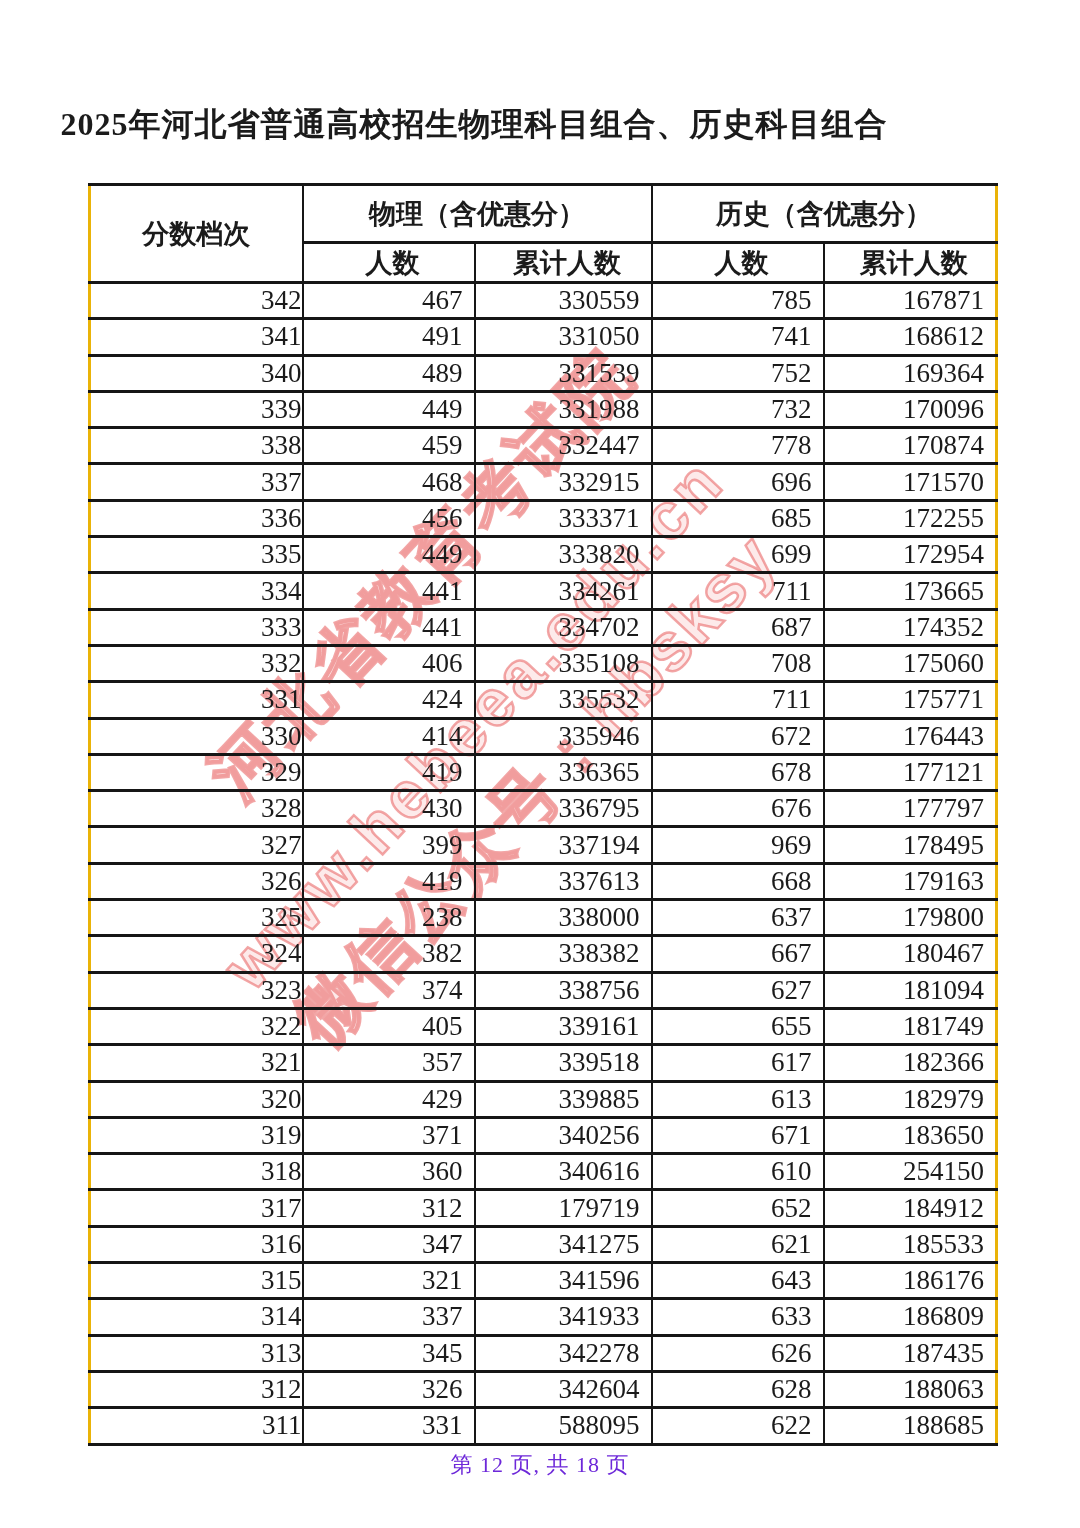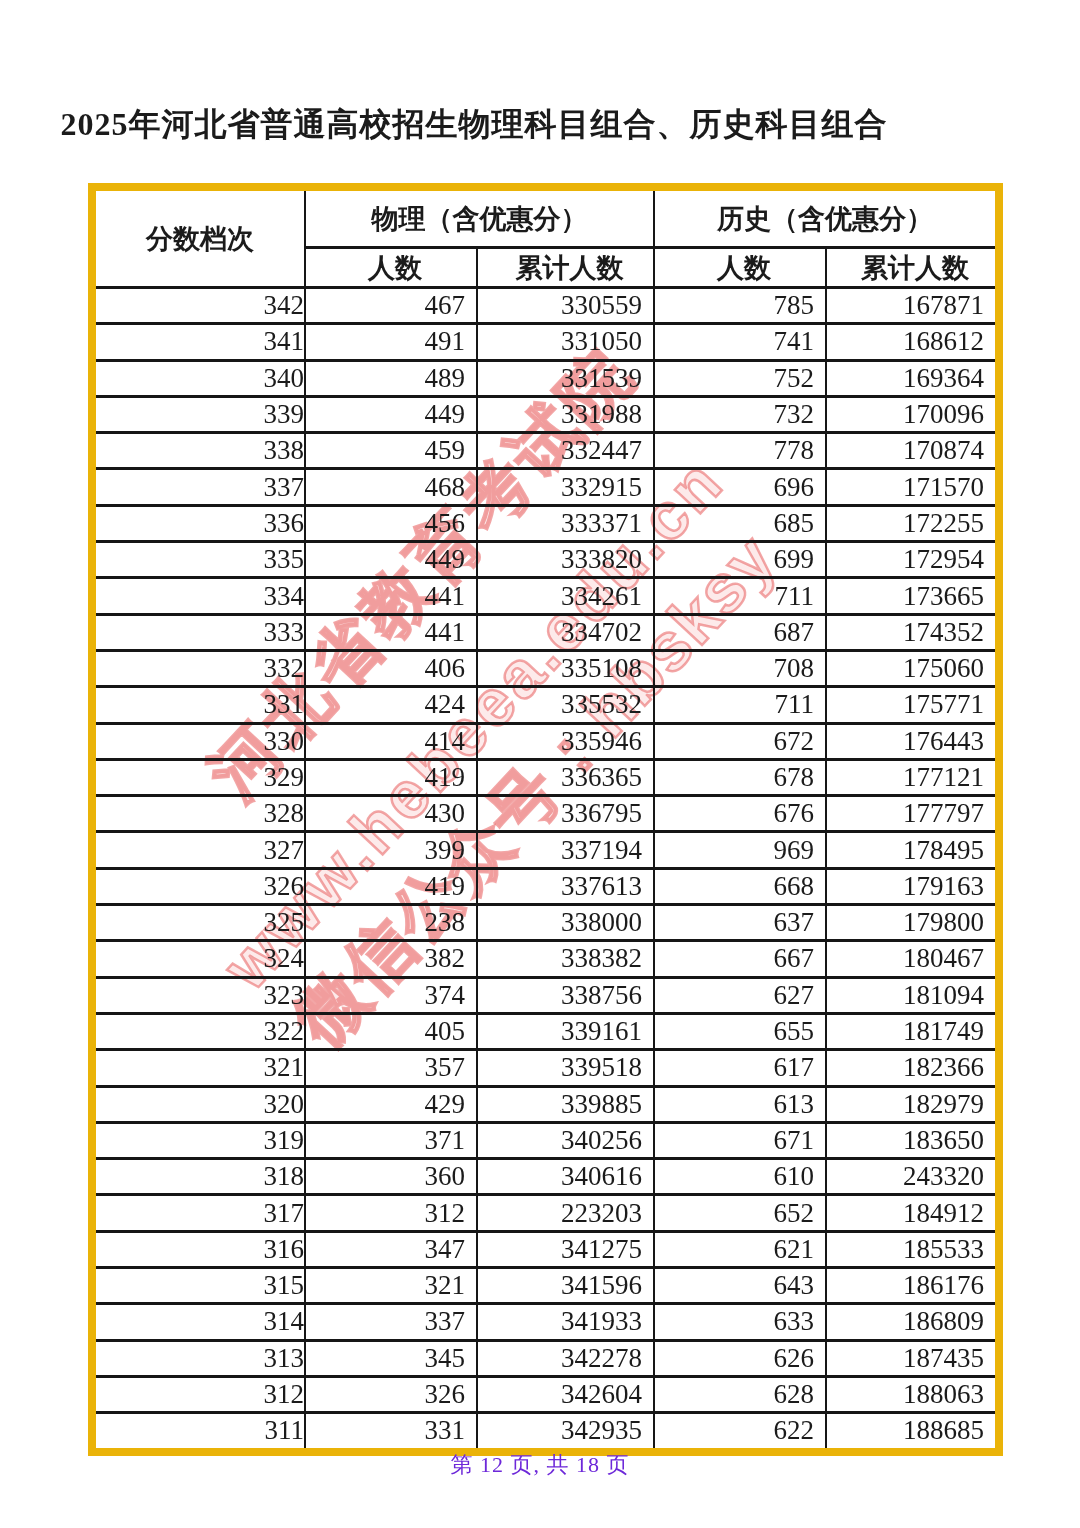--- a/index.html
+++ b/index.html
@@ -61,21 +61,21 @@
   table.score-table {
     position: absolute;
     left: 88px;
     top: 183px;
     width: 907px;
     border-collapse: collapse;
     table-layout: fixed;
     background: transparent;
     z-index: 2;
   }
-  table.score-table { border: 8px solid #eab308; }
+  table.score-table { border: 3px solid #eab308; }
   .score-table th, .score-table td {
     border: 2px solid #161616;
     border-top-width: 3px;
     border-bottom-width: 3px;
     padding: 0;
     background: transparent;
   }
   .score-table thead th {
     font-size: 27px;
     font-weight: 700;
@@ -314,26 +314,26 @@
           <td class="c-num">371</td>
           <td class="c-num">340256</td>
           <td class="c-num">671</td>
           <td class="c-num">183650</td>
         </tr>
         <tr>
           <td class="c-score">318</td>
           <td class="c-num">360</td>
           <td class="c-num">340616</td>
           <td class="c-num">610</td>
-          <td class="c-num">243320</td>
+          <td class="c-num">254150</td>
         </tr>
         <tr>
           <td class="c-score">317</td>
           <td class="c-num">312</td>
-          <td class="c-num">223203</td>
+          <td class="c-num">179719</td>
           <td class="c-num">652</td>
           <td class="c-num">184912</td>
         </tr>
         <tr>
           <td class="c-score">316</td>
           <td class="c-num">347</td>
           <td class="c-num">341275</td>
           <td class="c-num">621</td>
           <td class="c-num">185533</td>
         </tr>
@@ -361,21 +361,21 @@
         <tr>
           <td class="c-score">312</td>
           <td class="c-num">326</td>
           <td class="c-num">342604</td>
           <td class="c-num">628</td>
           <td class="c-num">188063</td>
         </tr>
         <tr>
           <td class="c-score">311</td>
           <td class="c-num">331</td>
-          <td class="c-num">342935</td>
+          <td class="c-num">588095</td>
           <td class="c-num">622</td>
           <td class="c-num">188685</td>
         </tr>
       </tbody>
   </table>
 
   <div class="footer">第 12 页, 共 18 页</div>
 
 </div>
 

